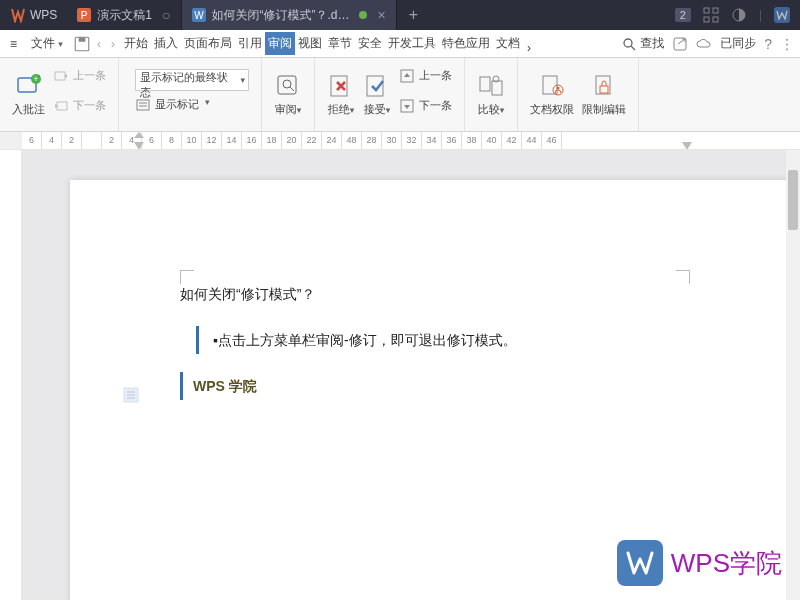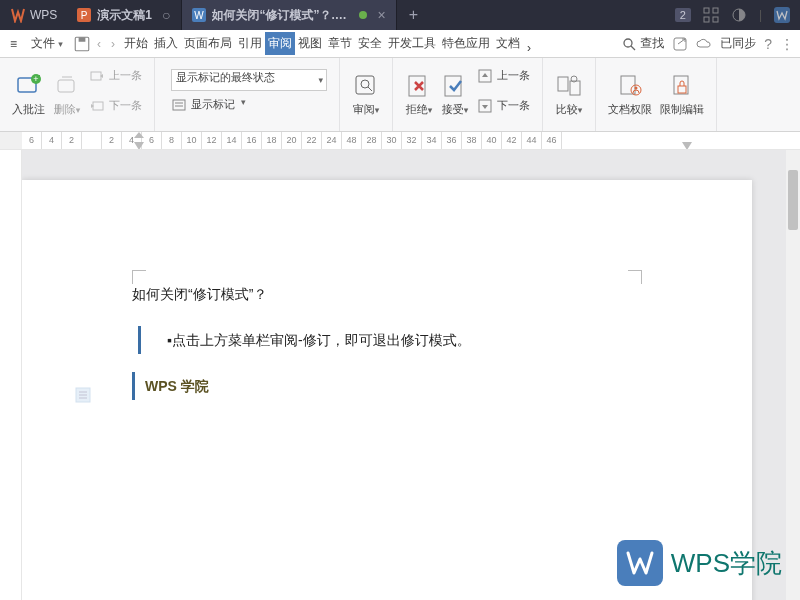--- a/index.html
+++ b/index.html
@@ -4,21 +4,21 @@
 <style>
 * { margin: 0; padding: 0; box-sizing: border-box; font-family: "Microsoft YaHei", sans-serif; }
 body { width: 800px; height: 600px; overflow: hidden; background: #fff; position: relative; }
 
 .titlebar { height: 30px; background: #2b2d3a; display: flex; align-items: center; color: #c7c9d4; font-size: 12px; }
 .wps-logo { display: flex; align-items: center; padding: 0 10px; gap: 4px; }
 .wps-logo-icon { width: 16px; height: 16px; }
 .tab { display: flex; align-items: center; padding: 0 10px; height: 30px; gap: 6px; border-right: 1px solid #1e1f29; min-width: 0; }
 .tab.active { background: #3c3f52; }
 .tab-icon { width: 14px; height: 14px; flex-shrink: 0; }
-.tab-label { white-space: nowrap; overflow: hidden; text-overflow: ellipsis; max-width: 140px; font-weight: bold; }
+.tab-label { white-space: nowrap; overflow: hidden; text-overflow: ellipsis; max-width: 140px; }
 .tab-close { margin-left: 4px; opacity: 0.6; font-size: 14px; }
 .new-tab { padding: 0 12px; font-size: 16px; color: #9ea0b0; }
 .titlebar-right { margin-left: auto; display: flex; align-items: center; gap: 12px; padding-right: 10px; }
 .tb-badge { background: #50536a; padding: 1px 5px; border-radius: 2px; font-size: 11px; }
 .tb-icon { width: 16px; height: 16px; opacity: 0.7; }
 
 .menubar { height: 28px; background: #fff; border-bottom: 1px solid #d4d4d4; display: flex; align-items: center; font-size: 12px; color: #444; padding: 0 6px; gap: 2px; }
 .menu-btn { display: flex; align-items: center; gap: 3px; padding: 2px 4px; }
 .file-menu { font-weight: 500; padding: 2px 8px; }
 .menu-tabs { display: flex; align-items: flex-end; }
@@ -27,47 +27,47 @@
 .menu-right { margin-left: auto; display: flex; align-items: center; gap: 8px; }
 .search-wrap { display: flex; align-items: center; gap: 4px; }
 
 .toolbar { height: 74px; background: #f7f7f8; border-bottom: 1px solid #d4d4d4; display: flex; font-size: 11px; color: #444; }
 .tb-group { display: flex; align-items: center; padding: 4px 8px; border-right: 1px solid #e3e3e5; }
 .tb-col { display: flex; flex-direction: column; align-items: center; justify-content: center; gap: 2px; padding: 0 4px; height: 100%; }
 .tb-big-icon { width: 28px; height: 28px; }
 .tb-small-row { display: flex; align-items: flex-start; gap: 4px; height: 24px; }
 .tb-small-icon { width: 16px; height: 16px; }
 .tb-label { font-size: 11px; white-space: nowrap; }
-.tb-select { height: 22px; font-size: 11px; border: 1px solid #ccc; background: #fff; padding: 0 18px 0 4px; width: 156px; position: relative; }
+.tb-select { height: 22px; font-size: 11px; border: 1px solid #ccc; background: #fff; padding: 0 18px 0 4px; width: 114px; position: relative; }
 .tb-select-wrap { position: relative; }
 .tb-select-arrow { position: absolute; right: 4px; top: 50%; transform: translateY(-50%); font-size: 9px; color: #666; pointer-events: none; }
 .dd { font-size: 9px; color: #666; }
 
 .ruler-area { display: flex; height: 18px; background: #fff; border-bottom: 1px solid #e6e6e6; }
 .v-ruler-spacer { width: 22px; background: #f0f0f0; }
 .h-ruler { flex: 1; position: relative; background: #fff; font-size: 9px; color: #888; overflow: hidden; }
 .h-ruler-inner { position: absolute; left: 0; top: 0; height: 100%; display: flex; }
 .tick { width: 20px; text-align: center; border-right: 1px solid #ddd; padding-top: 3px; }
 .ruler-indent { position: absolute; top: 0; width: 10px; height: 18px; }
 
 .workspace { display: flex; height: calc(600px - 30px - 28px - 74px - 18px); background: #e8e8ea; }
 .v-ruler { width: 22px; background: #fff; border-right: 1px solid #e6e6e6; }
-.canvas-area { flex: 1; overflow: auto; position: relative; display: flex; justify-content: flex-start; padding-top: 30px; }
+.canvas-area { flex: 1; overflow: auto; position: relative; display: flex; justify-content: flex-end; padding-top: 30px; }
 .page { width: 730px; min-height: 900px; background: #fff; box-shadow: 0 0 6px rgba(0,0,0,0.15); position: relative; padding: 100px 110px 60px 110px; }
 .margin-marker { position: absolute; top: 90px; width: 14px; height: 14px; border: 1px solid #bbb; }
 .margin-marker.tl { left: 110px; border-right: none; border-bottom: none; }
 .margin-marker.tr { right: 110px; border-left: none; border-bottom: none; }
 .doc-line { font-size: 14px; color: #222; line-height: 2; }
-.doc-bullet { border-left: 3px solid #3a6ea5; padding-left: 26px; margin: 18px 6px; }
+.doc-bullet { border-left: 3px solid #3a6ea5; padding-left: 14px; margin: 18px 16px; }
 .doc-bold { font-weight: bold; color: #5b5223; border-left: 3px solid #3a6ea5; padding-left: 10px; }
 .gutter-icon { position: absolute; left: 52px; top: 206px; width: 18px; height: 18px; opacity: 0.5; }
 .scrollbar-v { position: absolute; right: 0; top: 0; width: 14px; height: 100%; background: #f1f1f1; }
 .sb-thumb { width: 10px; margin: 2px; height: 60px; background: #c1c1c1; border-radius: 2px; margin-top: 20px; }
 
-.watermark { position: absolute; right: 18px; bottom: 14px; display: flex; align-items: center; gap: 8px; font-size: 26px; color: #0f766e; font-weight: 500; }
+.watermark { position: absolute; right: 18px; bottom: 14px; display: flex; align-items: center; gap: 8px; font-size: 26px; color: #a21caf; font-weight: 500; }
 .wm-icon { width: 46px; height: 46px; background: #4a7ebb; border-radius: 8px; display: flex; align-items: center; justify-content: center; }
 
 svg { display: block; }
 </style>
 </head>
 <body>
 
 <div class="titlebar">
   <div class="wps-logo">
     <svg class="wps-logo-icon" viewBox="0 0 16 16">
@@ -162,27 +162,20 @@
 <div class="toolbar">
   <div class="tb-group">
     <div class="tb-col">
       <svg class="tb-big-icon" viewBox="0 0 28 28">
           <rect x="3" y="6" width="18" height="14" rx="2" fill="none" stroke="#4a7ebb" stroke-width="1.5"></rect>
           <path d="M18 4 L24 4 L24 10" stroke="#4cb04c" stroke-width="2" fill="none"></path>
           <circle cx="21" cy="7" r="5" fill="#4cb04c"></circle>
           <text x="21" y="10" text-anchor="middle" fill="#fff" font-size="9">+</text>
         </svg>
       <span class="tb-label">入批注</span>
-    </div>
-    <div class="tb-col" style="opacity:0.5">
-      <svg class="tb-big-icon" viewBox="0 0 28 28">
-          <rect x="5" y="8" width="16" height="12" rx="2" fill="none" stroke="#888"></rect>
-          <line x1="9" y1="5" x2="19" y2="5" stroke="#888"></line>
-        </svg>
-      <span class="tb-label"><span>删除</span><span class="dd">▾</span></span>
     </div>
     <div class="tb-col" style="gap:6px;opacity:0.5">
       <div class="tb-small-row">
           <svg class="tb-small-icon" viewBox="0 0 16 16">
             <rect x="2" y="4" width="10" height="8" fill="none" stroke="#888"></rect>
             <path d="M14 6 L11 8 L14 10" fill="#888"></path>
           </svg>
           <span>上一条</span>
         </div>
       <div class="tb-small-row">

